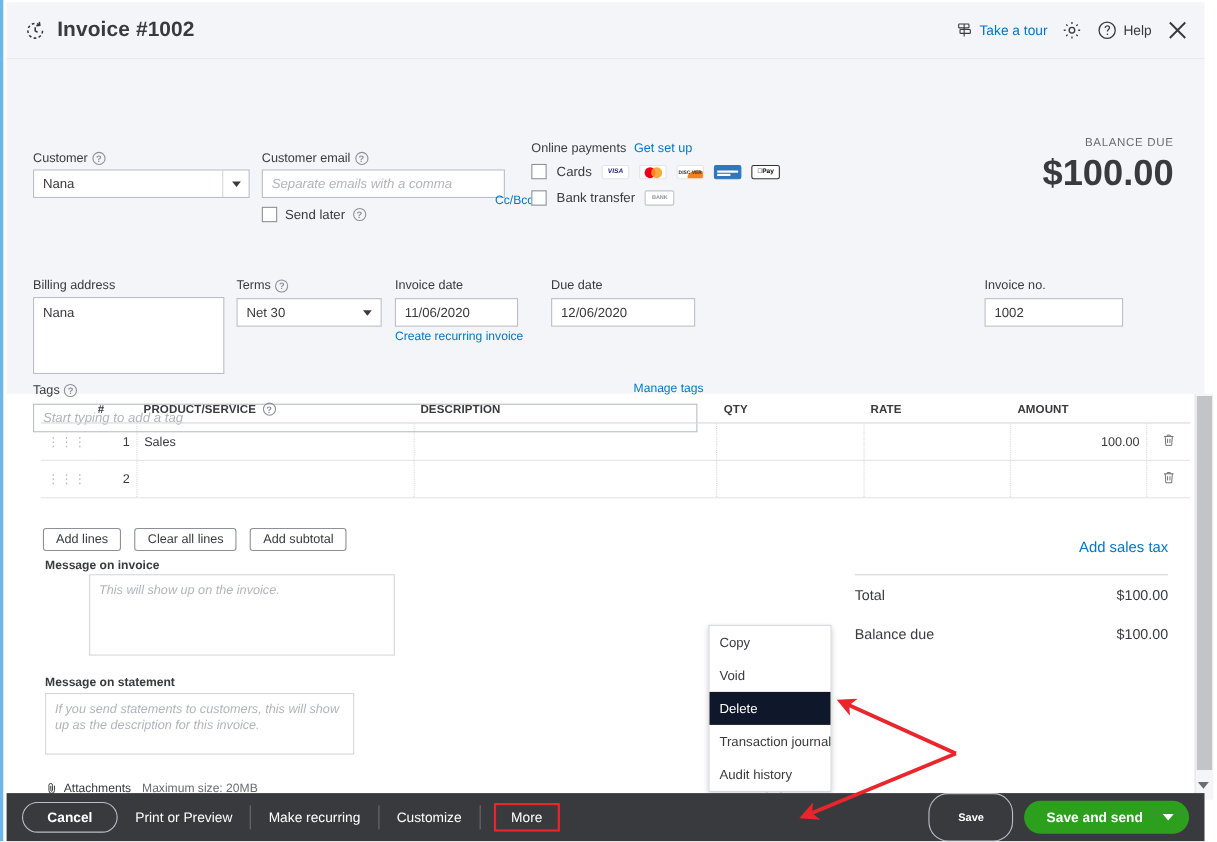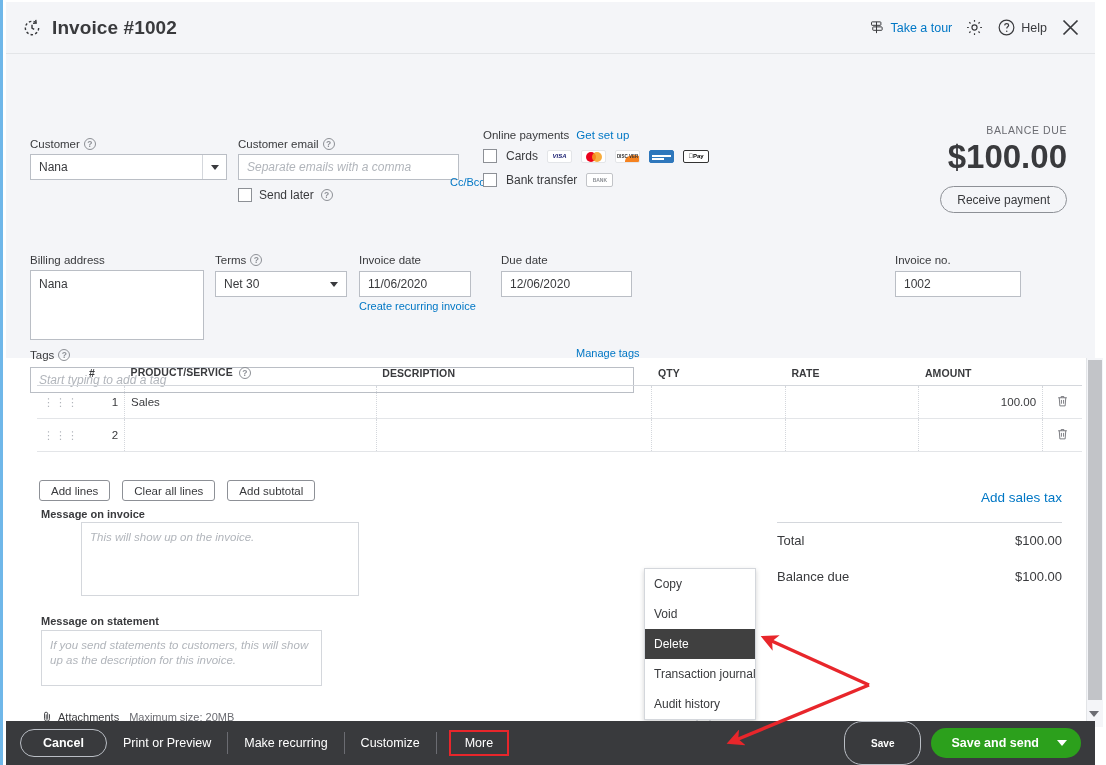--- a/index.html
+++ b/index.html
@@ -152,21 +152,21 @@
   .sb-arrow { position:absolute; right:7px; top:711px; width:0;height:0;
               border-left:5px solid transparent; border-right:5px solid transparent;
               border-top:6px solid #6b6c72; }
 
   
   .menu {
     position:absolute; left:641px; top:568px; width:112px; background:#fff;
     border:1px solid #d4d7dc; box-shadow:0 2px 5px rgba(0,0,0,.18); z-index:40;
   }
   .menu-item { padding:8px 9px; font-size:12px; color:#393a3d; cursor:pointer; white-space:nowrap; }
-  .menu-item.sel { background:#404040; color:#fff; }
+  .menu-item.sel { background:#0f172a; color:#fff; }
   .menu-tail {
     position:absolute; left:694px; top:712px; width:13px; height:13px; background:#fff;
     border-right:1px solid #d4d7dc; border-bottom:1px solid #d4d7dc;
     transform:rotate(45deg); z-index:39;
   }
 
   
   .footer {
     position:absolute; left:3px; bottom:0; width:1089px; height:44px;
     background:#393a3d; display:flex; align-items:center; z-index:50;
@@ -290,21 +290,20 @@
 
     <div id="bank-row">
       <span class="chk"></span>
       <span class="paylbl">Bank transfer</span>
       <span class="card-ico" style="width:27px;height:14px;background:#fff;border:1px solid #c2c4c8;color:#8d9096;font-size:5px;">BANK</span>
     </div>
 
     <div id="balance-box">
       <div class="bd-lbl">BALANCE DUE</div>
       <div class="bd-amt">$100.00</div>
-      <button class="pill-btn">Receive payment</button>
     </div>
 
     <div class="lbl" id="billing-label">Billing address</div>
     <div class="inp" id="billing-field">Nana</div>
 
     <div class="lbl" id="terms-label">
       <span>Terms</span>
       <span class="qm">?</span>
     </div>
     <div class="inp" id="terms-field">

